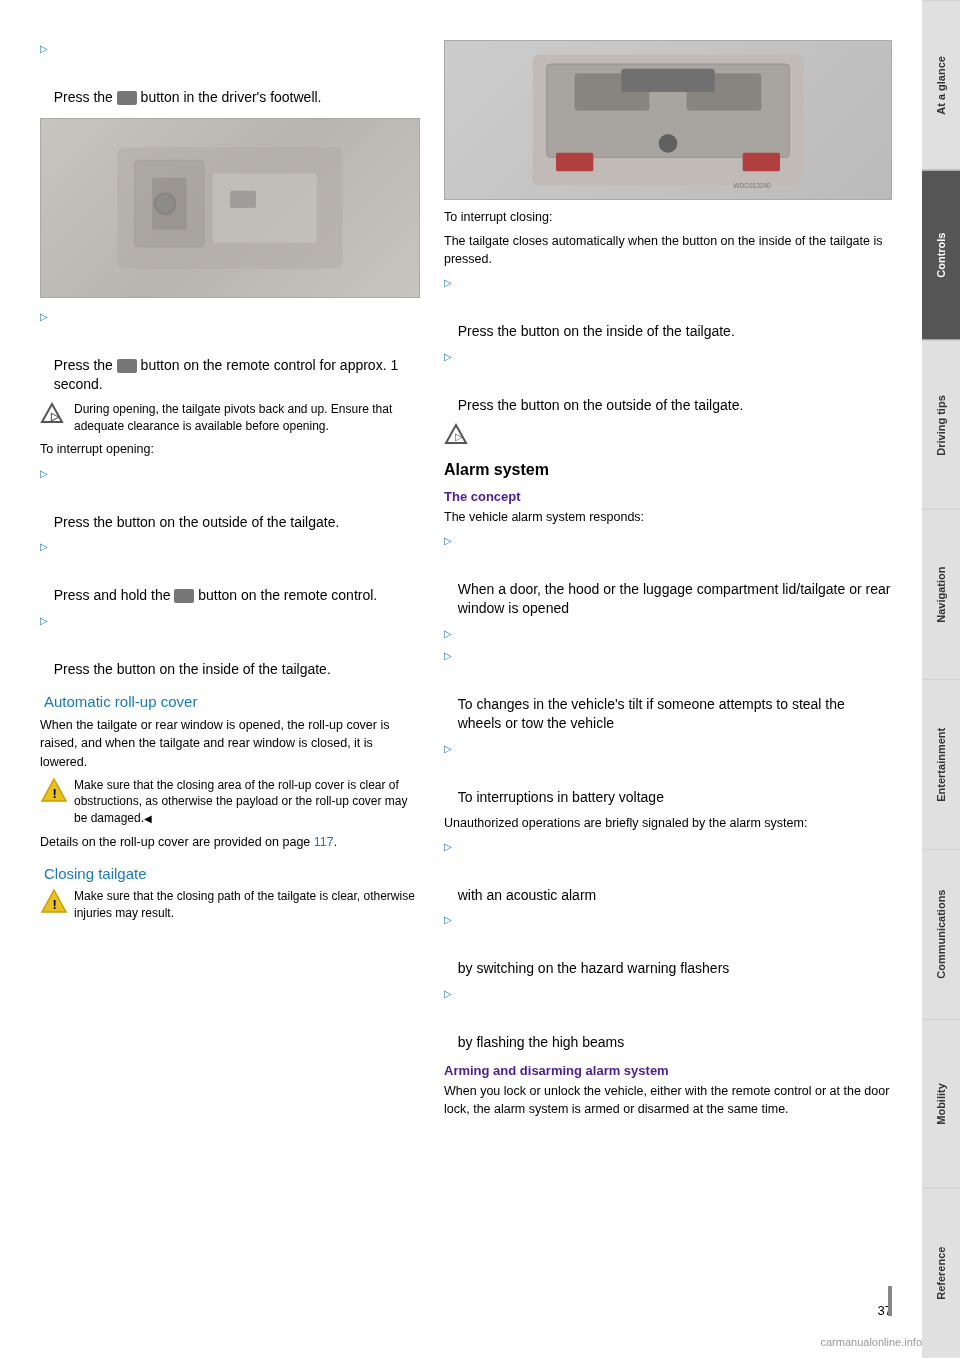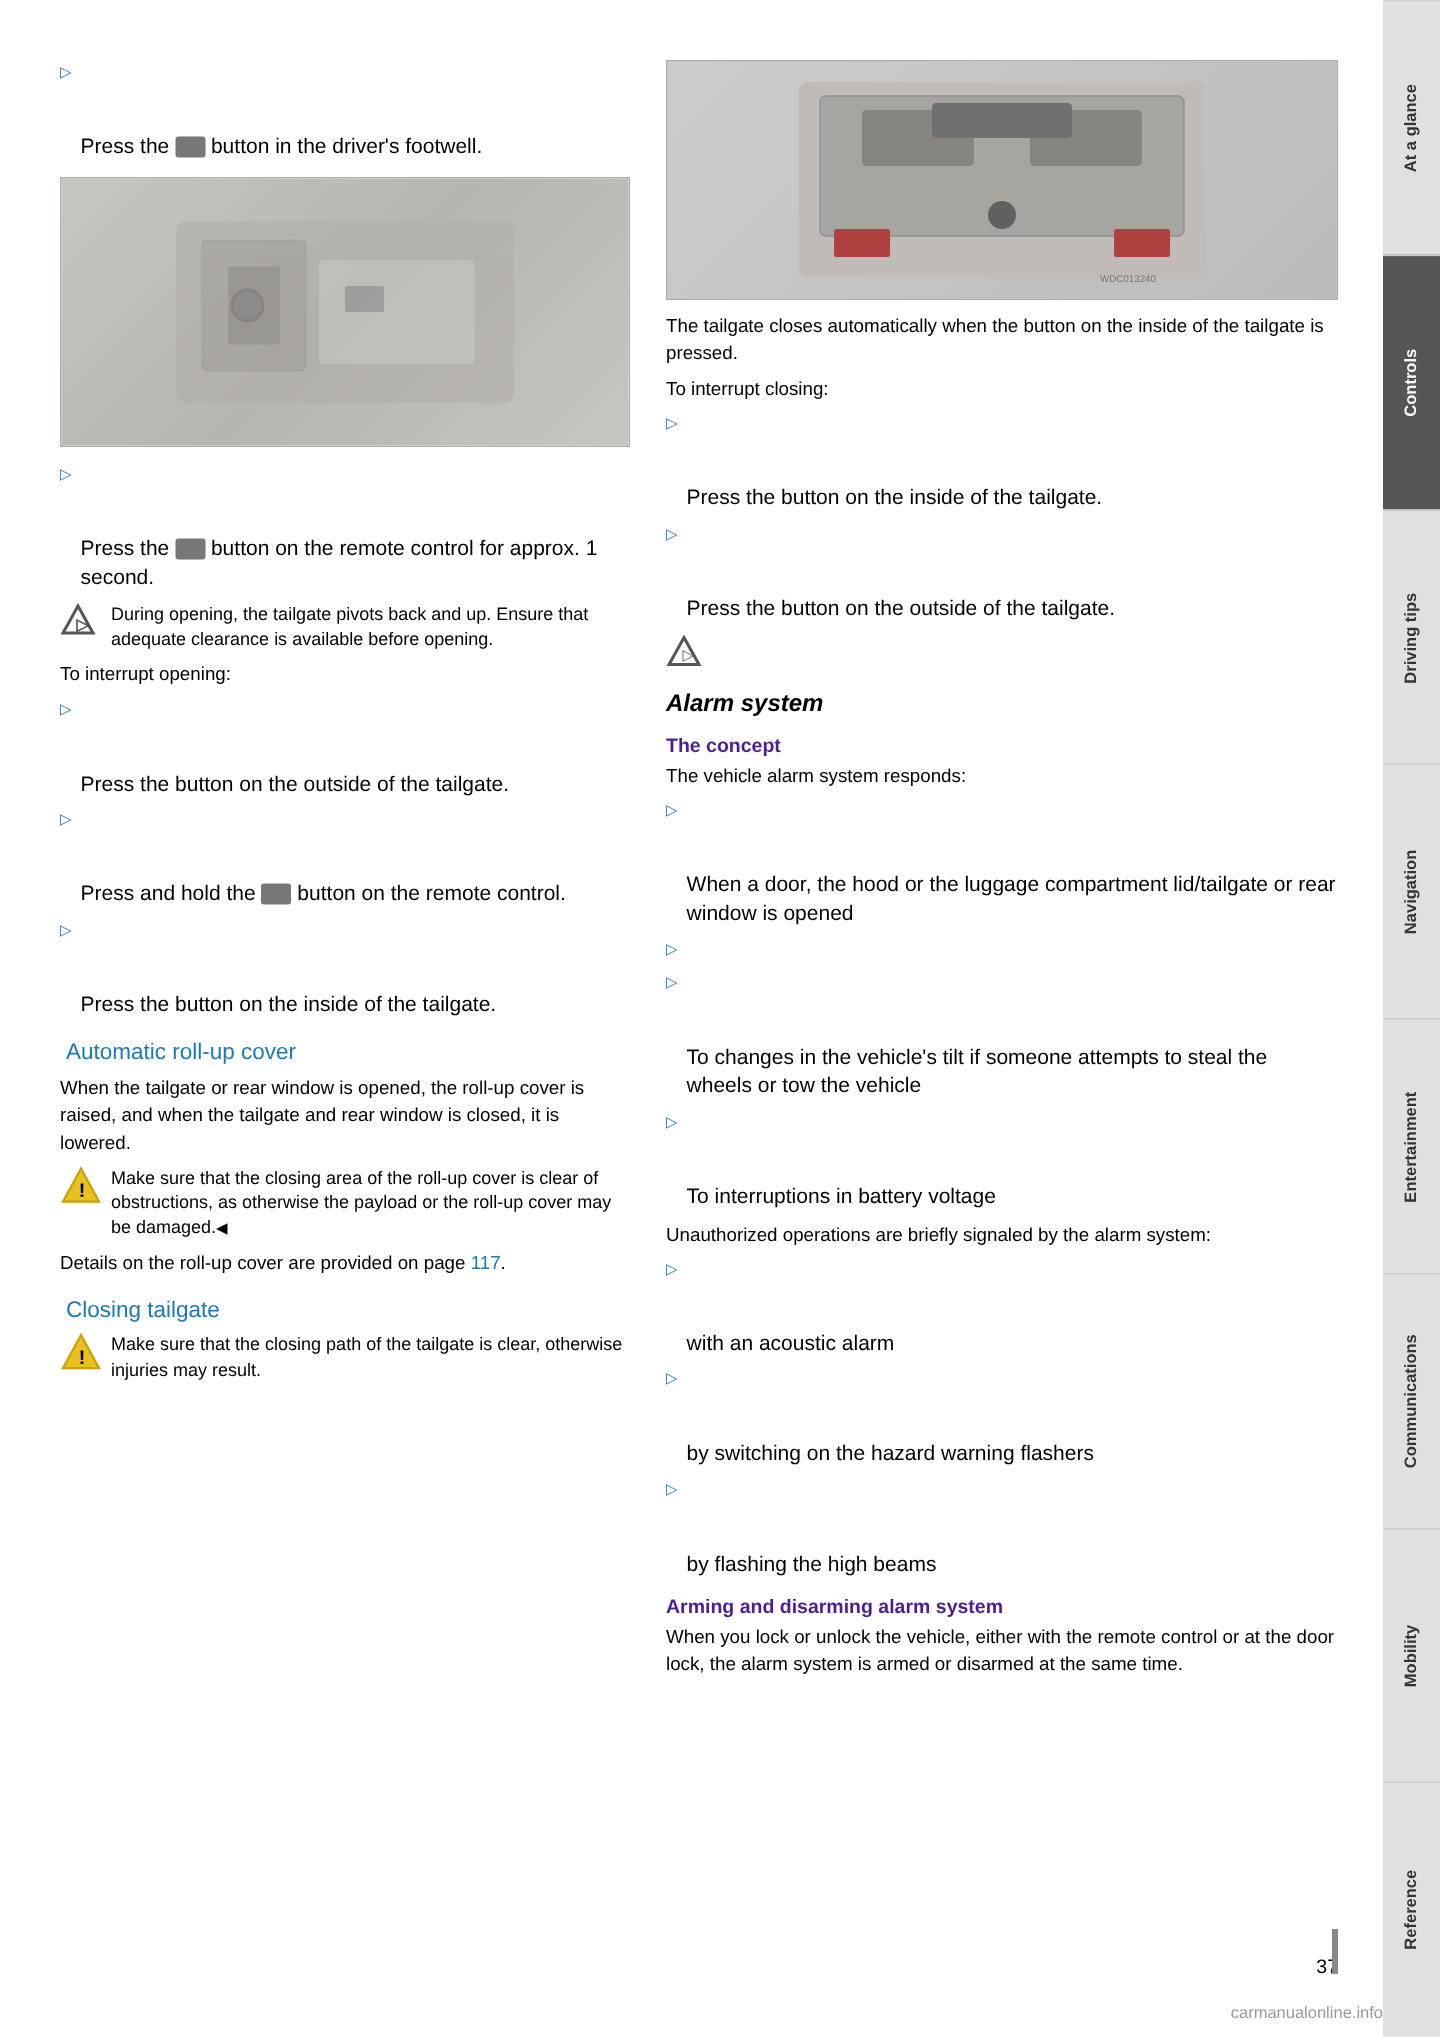--- a/index.html
+++ b/index.html
@@ -146,21 +146,20 @@
       font-size: 15px;
       font-weight: normal;
       margin: 14px 0 6px 4px;
     }
 
     .section-heading-large {
       color: #000;
       font-size: 16px;
       font-weight: bold;
       margin: 16px 0 8px 0;
-      font-style: italic;
     }
 
     .subsection-heading {
       color: #4c1d95;
       font-size: 13px;
       font-weight: bold;
       margin: 10px 0 4px 0;
     }
 
     
@@ -346,23 +345,23 @@
             <rect x="50" y="25" width="80" height="40" rx="3" fill="#888480"></rect>
             <rect x="170" y="25" width="80" height="40" rx="3" fill="#888480"></rect>
             <rect x="100" y="20" width="100" height="25" rx="3" fill="#707070"></rect>
             <circle cx="150" cy="100" r="10" fill="#606060"></circle>
             <rect x="30" y="110" width="40" height="20" rx="2" fill="#b04040"></rect>
             <rect x="230" y="110" width="40" height="20" rx="2" fill="#b04040"></rect>
             <text x="220" y="148" font-size="7" fill="#777">WDC013240</text>
           </svg>
         </div>
 
+        <p class="para">To interrupt closing:</p>
+
         <p class="para">The tailgate closes automatically when the button on the inside of the tailgate is pressed.</p>
-
-        <p class="para">To interrupt closing:</p>
 
         <div class="bullet-item">
           <span class="arrow-bullet">▷</span>
           <span class="bullet-text">Press the button on the inside of the tailgate.</span>
         </div>
         <div class="bullet-item">
           <span class="arrow-bullet">▷</span>
           <span class="bullet-text">Press the button on the outside of the tailgate.</span>
         </div>
 

